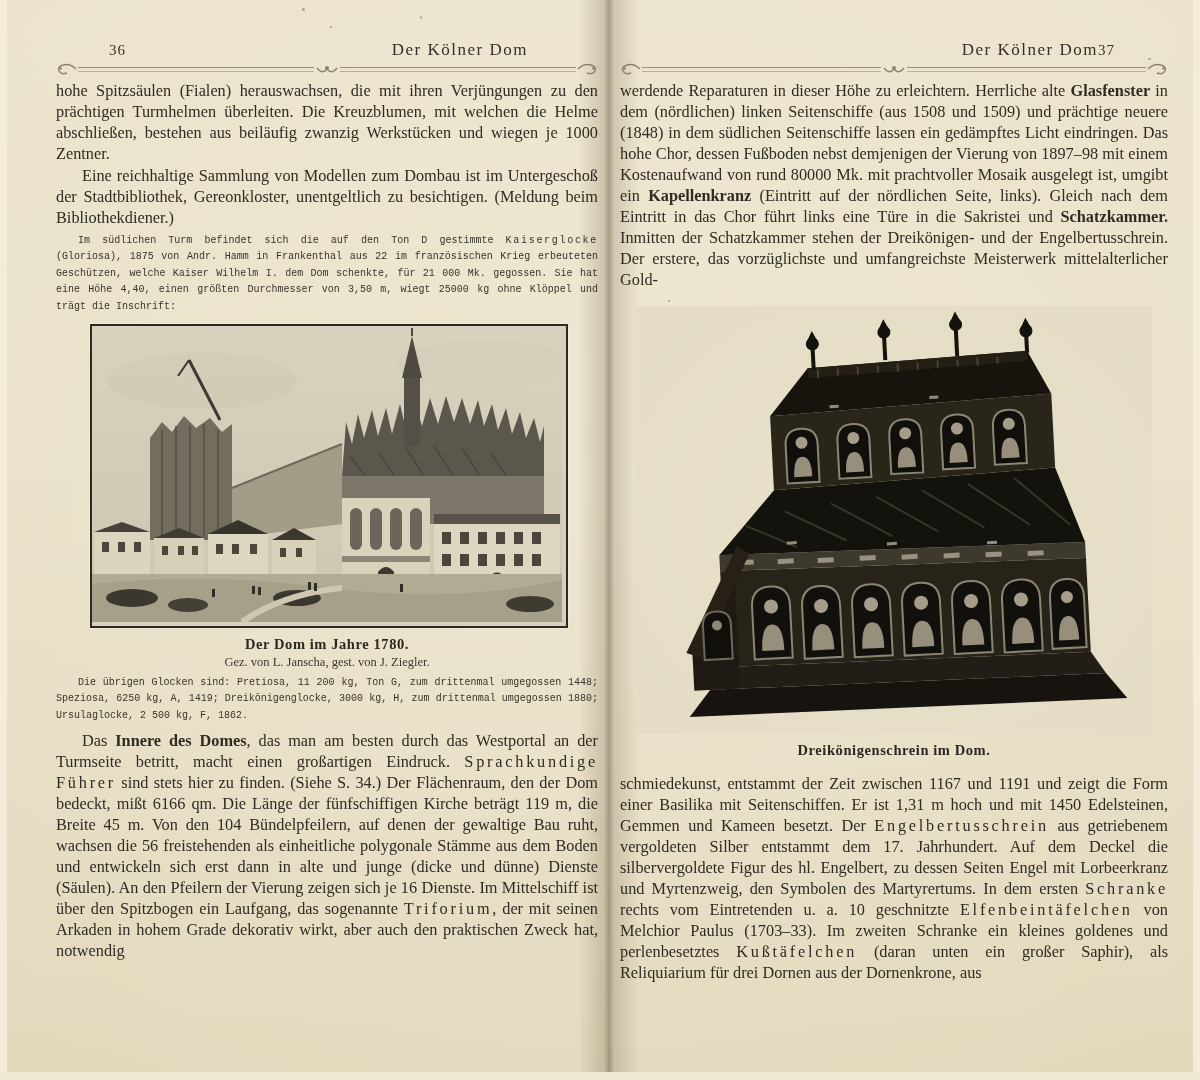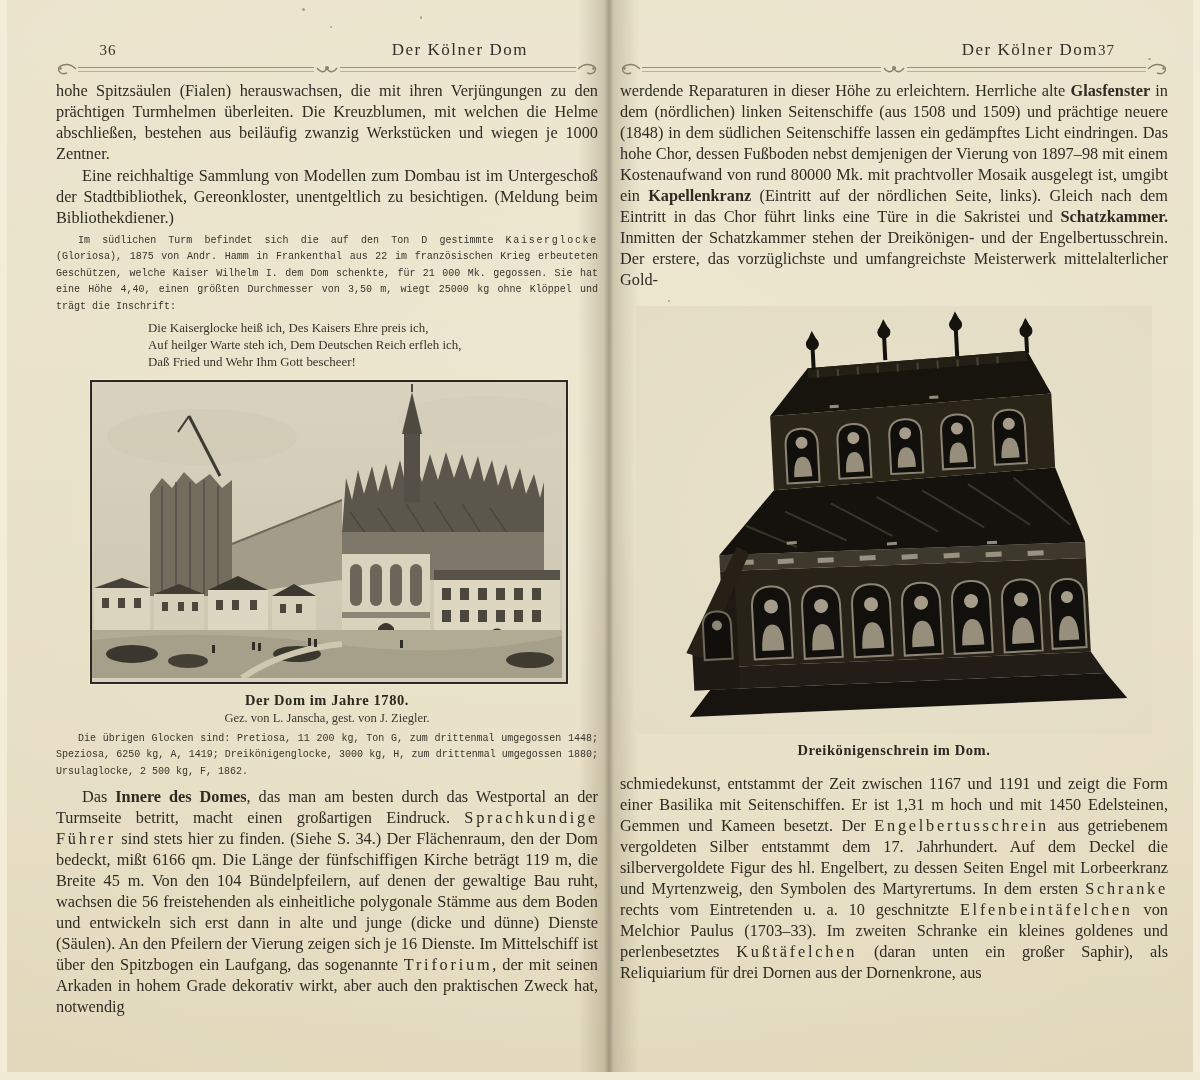--- a/index.html
+++ b/index.html
@@ -25,21 +25,21 @@
   .edge.b{left:0;right:0;bottom:0;height:8px;background:#efe8d2;}
   .speck{position:absolute;border-radius:50%;background:rgba(90,80,55,.45);}
 
   .page{position:absolute;top:40px;width:542px;}
   .page.left{left:56px;}
   .page.right{left:620px;width:548px;}
 
   .pg-head{display:grid;grid-template-columns:70px 1fr 70px;align-items:baseline;margin-bottom:2px;}
   .pg-num{font-size:15px;letter-spacing:1px;color:#37332a;}
   .pg-title{text-align:right;font-size:17px;letter-spacing:1.5px;color:#34302a;}
-  .page.left .pg-num.n-l{text-align:center;padding-left:34px;}
+  .page.left .pg-num.n-l{text-align:right;padding-left:34px;}
   .pg-num.n-r{text-align:left;padding-right:8px;}
 
   .rule-row{display:flex;align-items:center;height:14px;margin-bottom:4px;}
   .rule-line{flex:1;height:3px;border-top:1px solid #9a927a;border-bottom:1px solid #b8b098;}
   .rule-row svg{flex:0 0 auto;}
 
   .para{
     font-size:16.3px;line-height:21px;text-align:justify;
     margin:0 0 1px 0;color:#2e2b23;
   }
@@ -107,25 +107,20 @@
     <div class="rule-line"></div>
     <svg width="22" height="14" viewBox="0 0 22 14">
       <path d="M2,7 Q8,1 15,3 Q21,5 19,9 Q17,13 11,11" fill="none" stroke="#8a8268" stroke-width="1.4"></path>
       <circle cx="17.5" cy="6.5" r="1.3" fill="#8a8268"></circle>
     </svg>
   </div>
 
   <p class="para first"><span>hohe Spitzsäulen (Fialen) herauswachsen, die mit ihren Verjüngungen zu den prächtigen Turmhelmen überleiten.  Die Kreuzblumen, mit welchen die Helme abschließen, bestehen aus beiläufig zwanzig Werkstücken und wiegen je 1000 Zentner.</span></p>
   <p class="para ind"><span>Eine reichhaltige Sammlung von Modellen zum Dombau ist im Untergeschoß der Stadtbibliothek, Gereonkloster, unentgeltlich zu besichtigen.  (Meldung beim Bibliothekdiener.)</span></p>
   <p class="small ind"><span>Im südlichen Turm befindet sich die auf den Ton D gestimmte </span><span class="g">Kaiserglocke</span><span> (Gloriosa), 1875 von Andr. Hamm in Frankenthal aus 22 im französischen Krieg erbeuteten Geschützen, welche Kaiser Wilhelm I. dem Dom schenkte, für 21 000 Mk. gegossen.  Sie hat eine Höhe 4,40, einen größten Durchmesser von 3,50 m, wiegt 25000 kg ohne Klöppel und trägt die Inschrift:</span></p>
-  <div class="verse">
-      <div>Die Kaiserglocke heiß ich, Des Kaisers Ehre preis ich,</div>
-      <div>Auf heilger Warte steh ich, Dem Deutschen Reich erfleh ich,</div>
-      <div>Daß Fried und Wehr Ihm Gott bescheer!</div>
-    </div>
 
   <figure class="fig-left">
     <div class="plate">
       <svg width="470" height="296" viewBox="0 0 470 296">
         <defs>
           <linearGradient id="sky" x1="0" y1="0" x2="0" y2="1">
             <stop offset="0" stop-color="#d8d2be"></stop>
               <stop offset="1" stop-color="#ccc6b1"></stop>
           </linearGradient>
         </defs>

